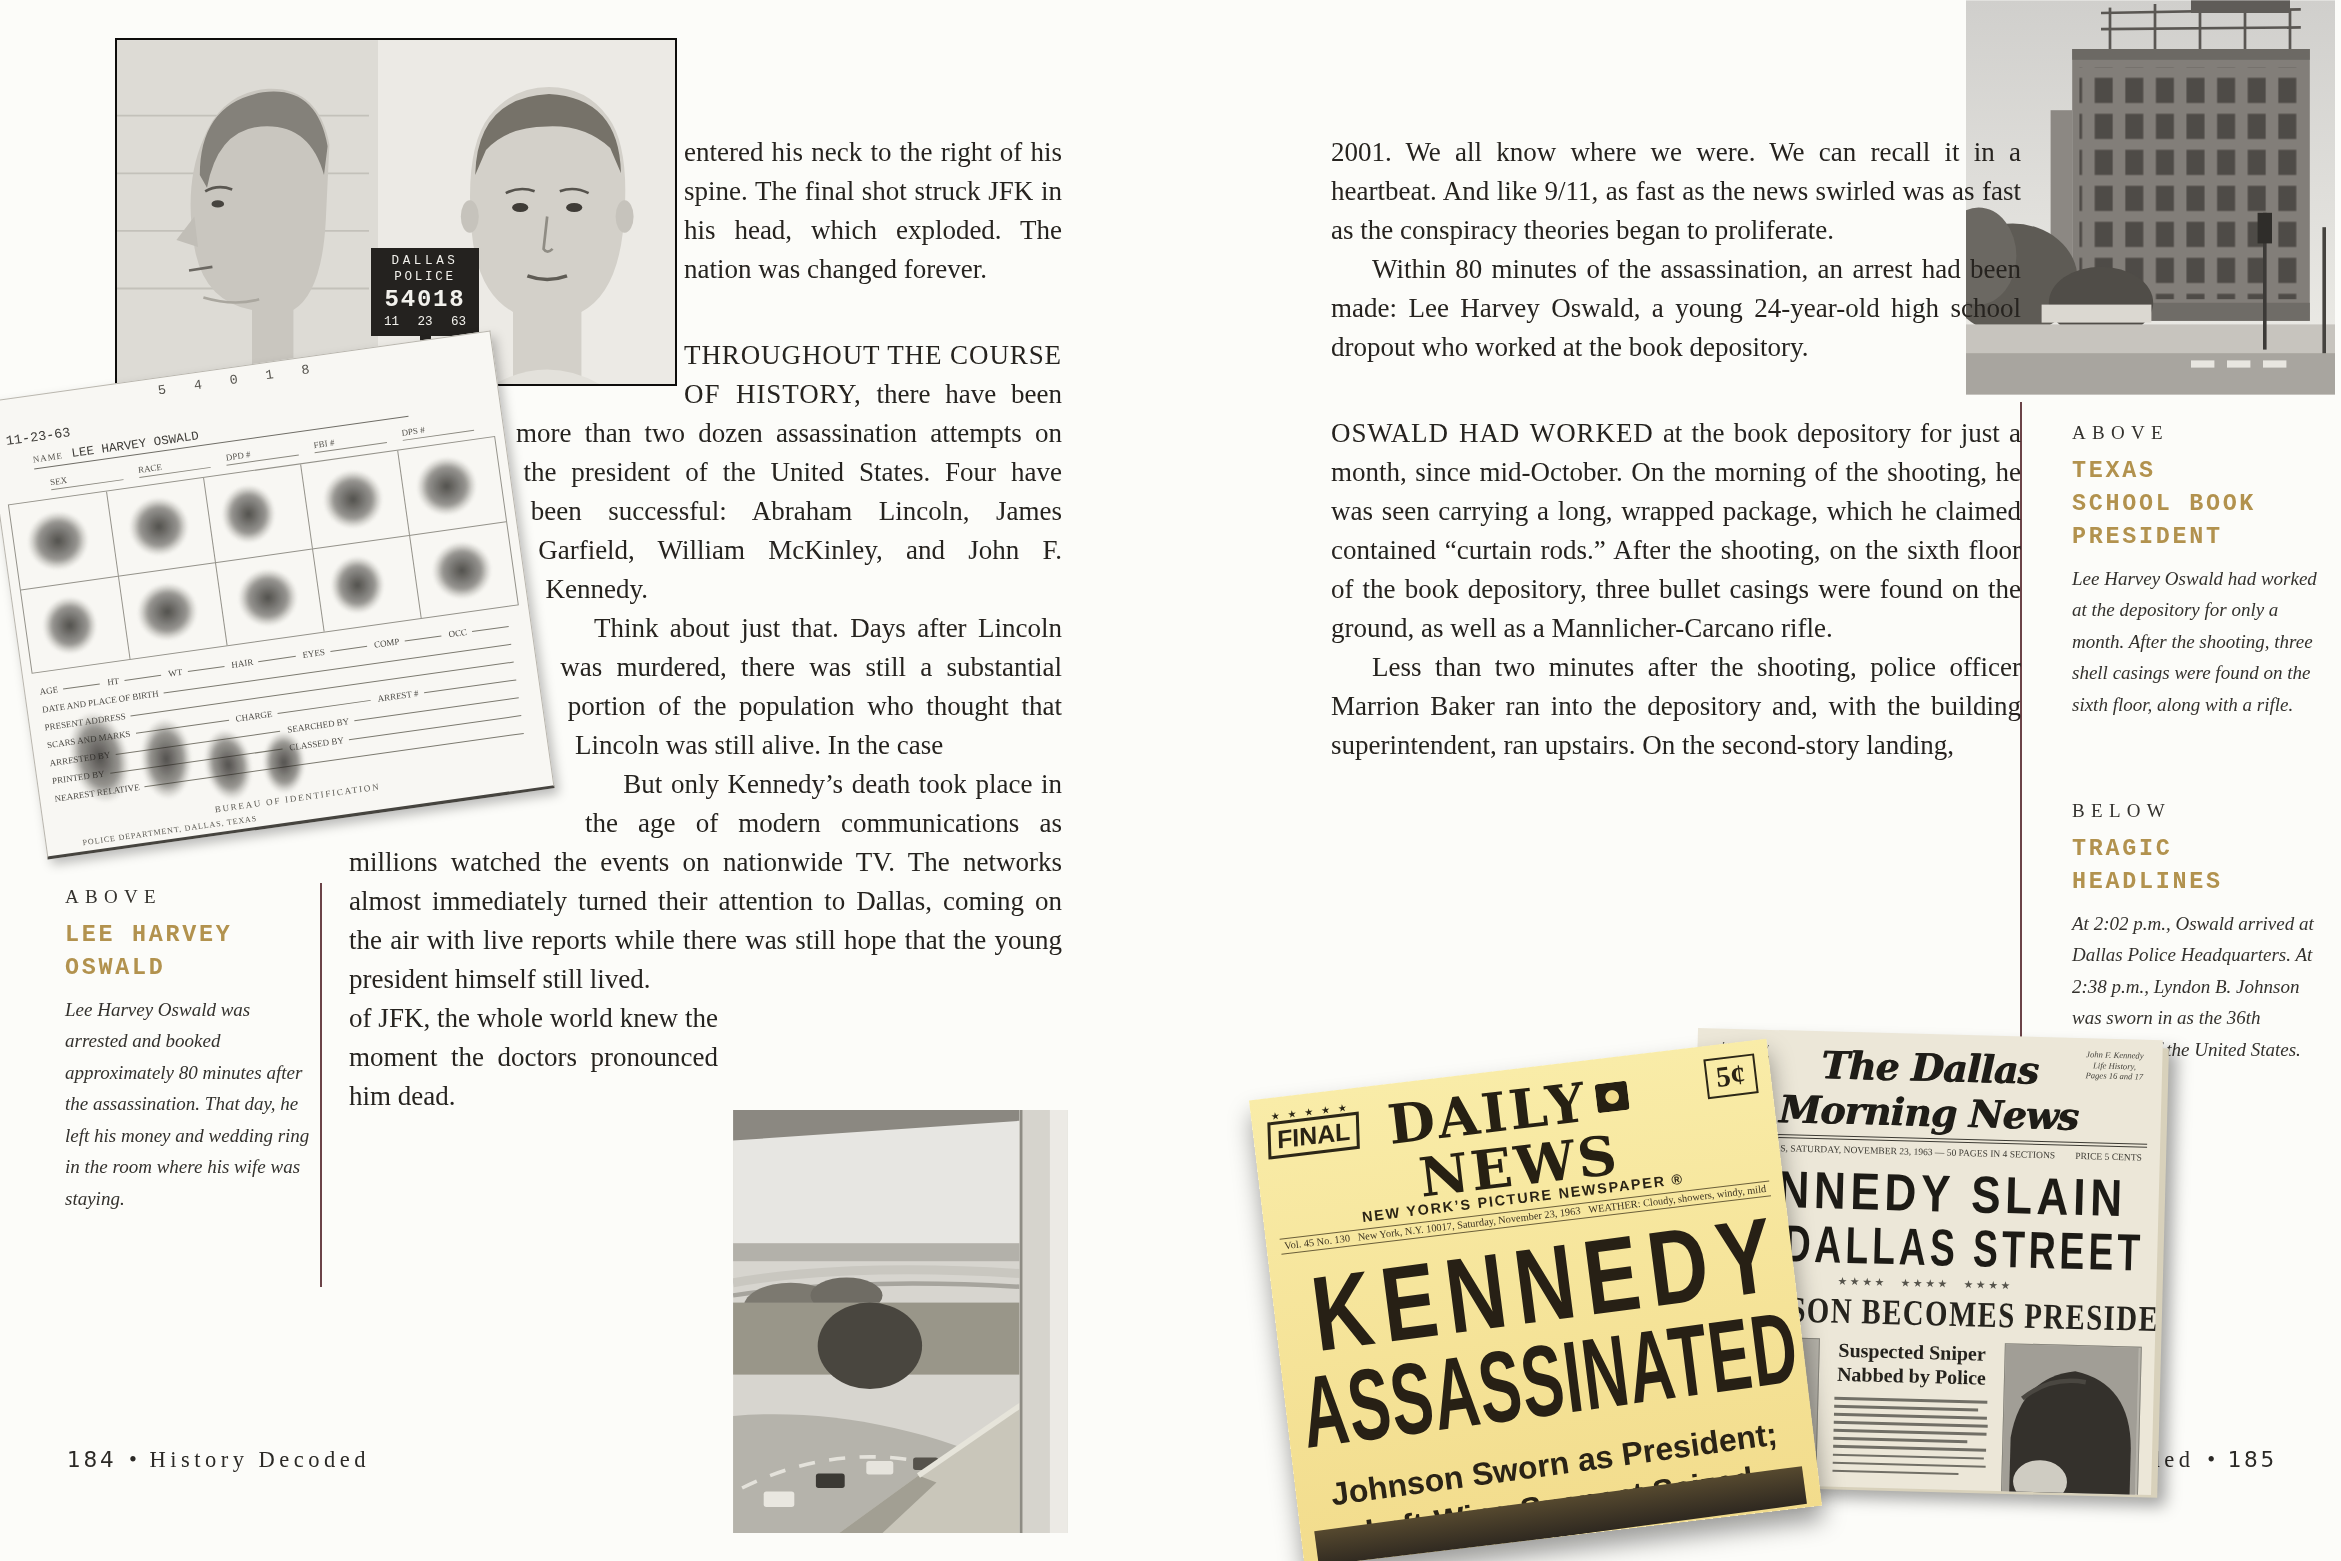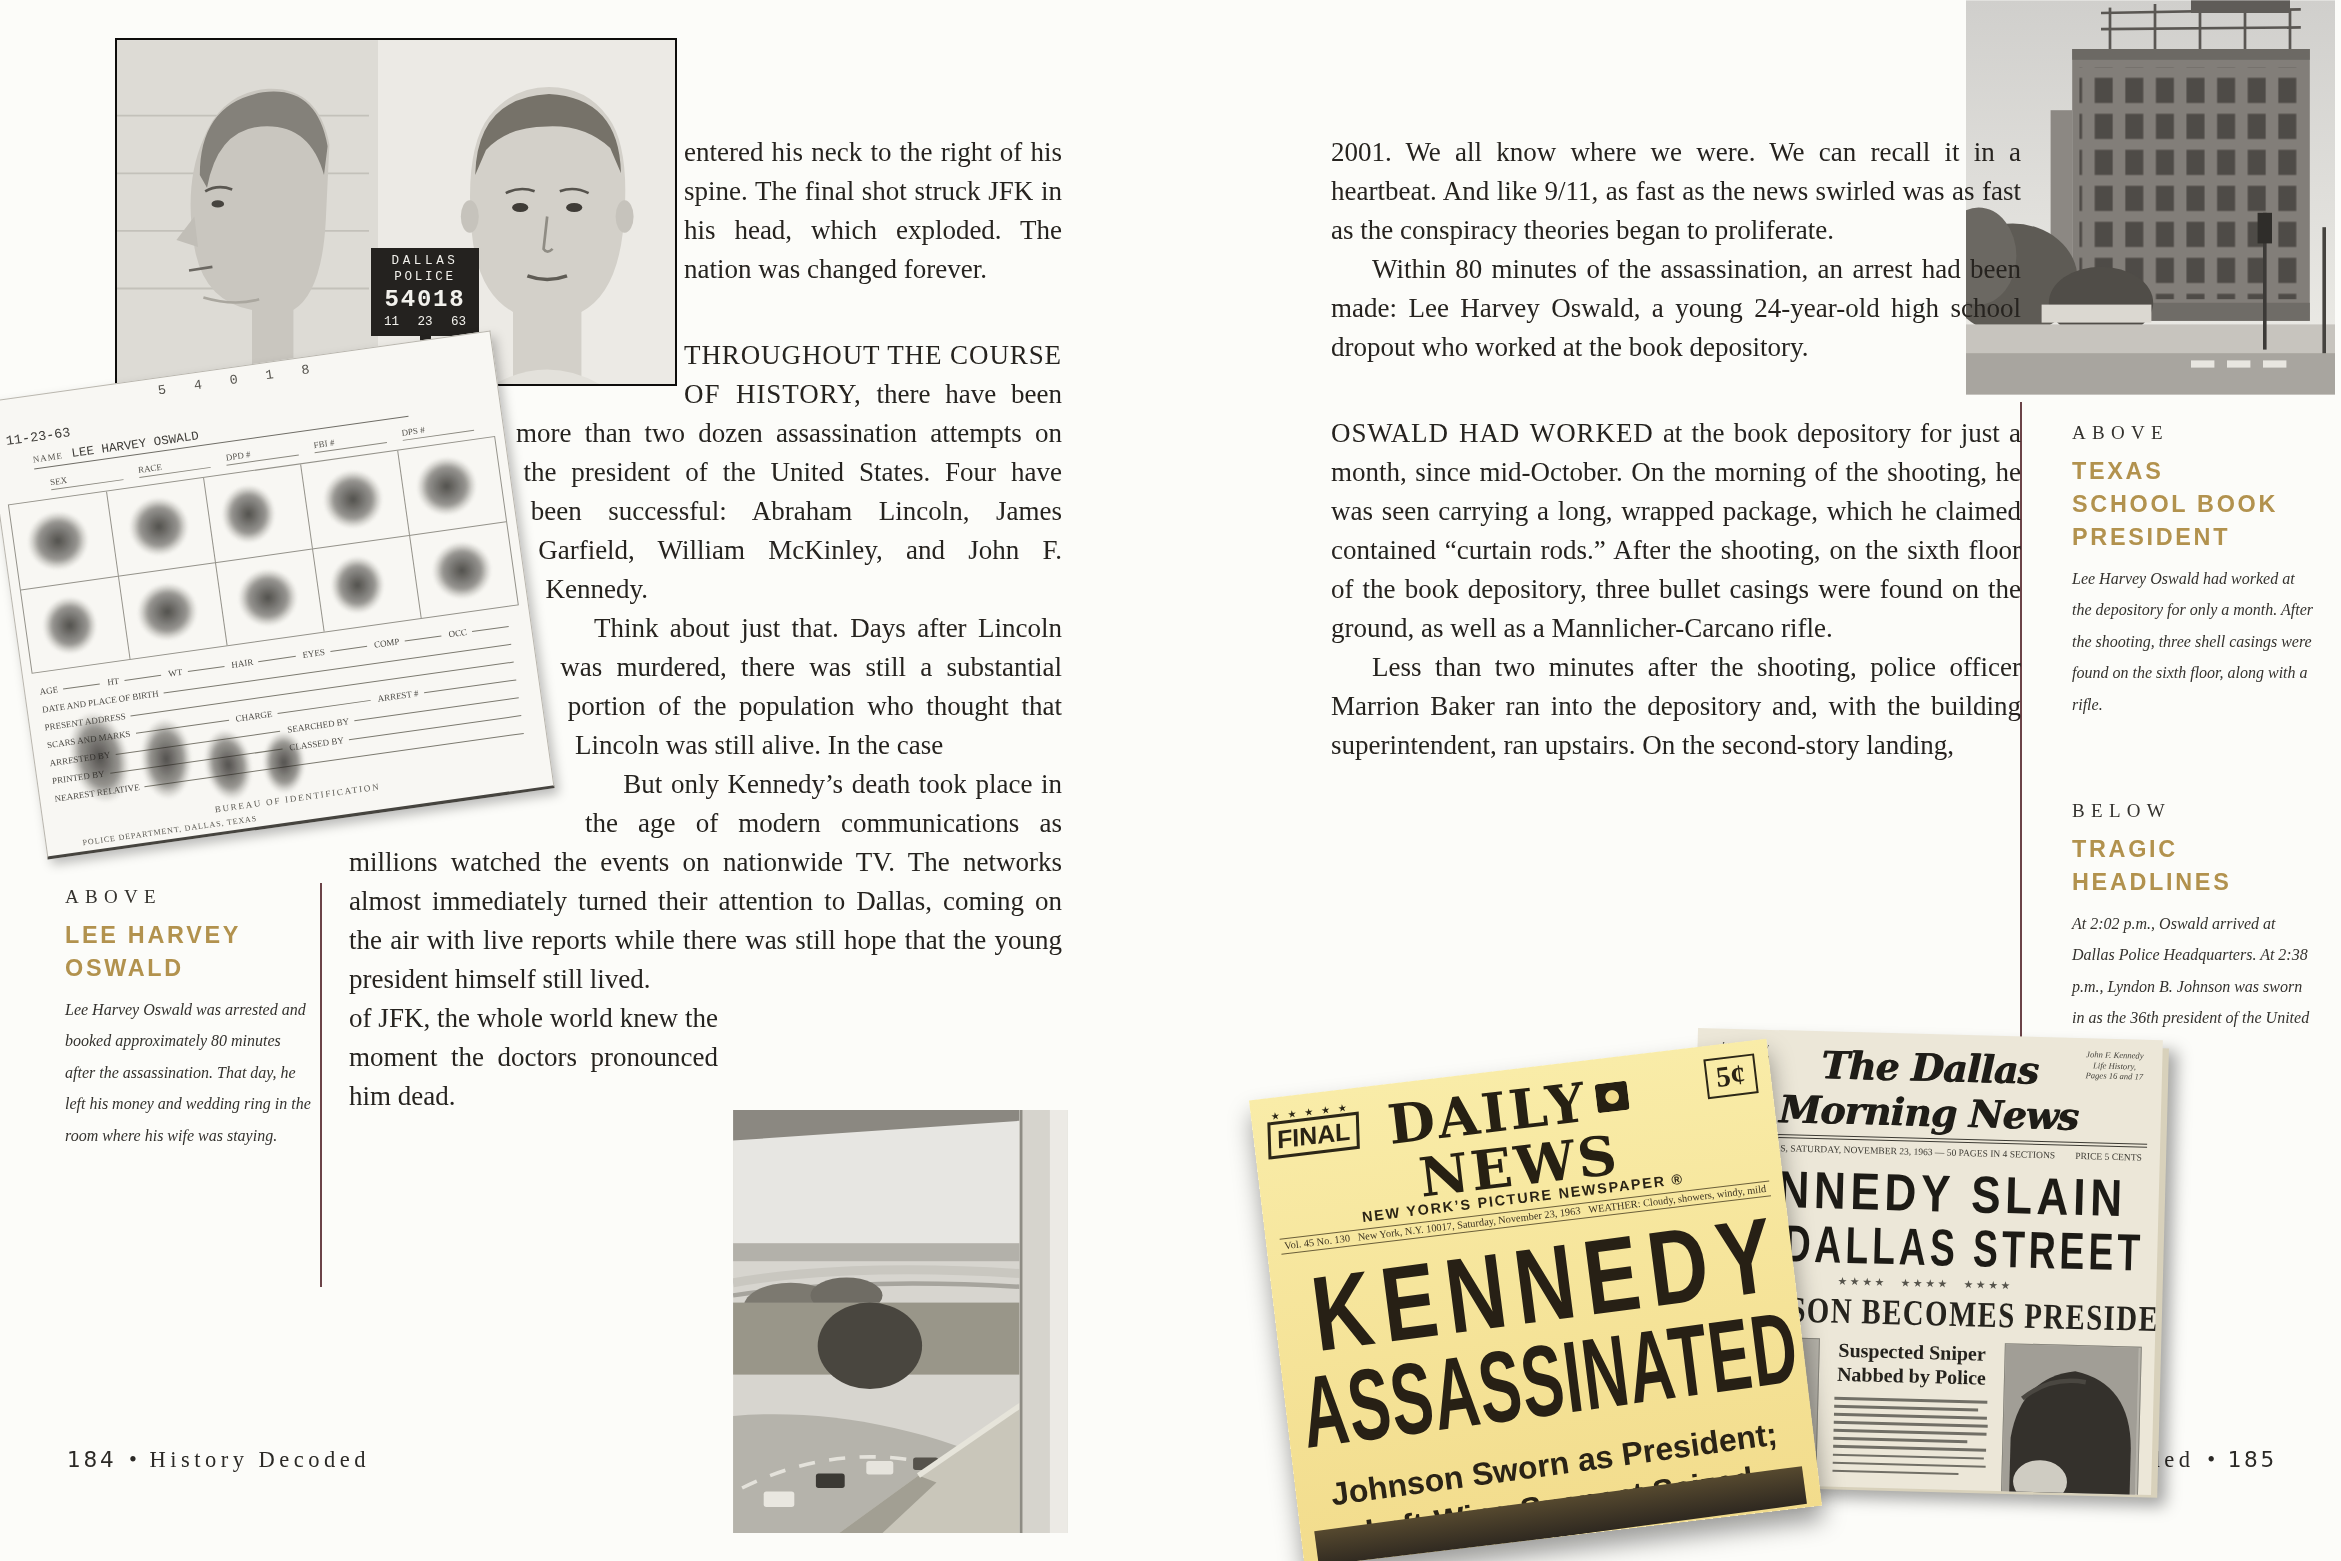--- a/index.html
+++ b/index.html
@@ -6,23 +6,23 @@
   #spread{position:relative;width:2342px;height:1561px;background:#fcfcf9;overflow:hidden;
           font-family:"Liberation Serif",serif;color:#211f1c;}
   
   .body-col{position:absolute;font-size:27px;line-height:39px;text-align:justify;color:#26231f;z-index:2;}
   .body-col p{margin:0;}
   p.sect{margin-top:47px;}
   p.ind{text-indent:41px;}
   p.narrow{width:369px;}
   .lead{letter-spacing:0.9px;}
   .kicker{font-size:19px;letter-spacing:6.3px;color:#34322e;margin-bottom:10.8px;}
-  .gold-title{font-family:Liberation Sans, sans-serif;font-weight:bold;font-size:23.4px;line-height:33px;
+  .gold-title{font-family:Liberation Mono, monospace;font-weight:bold;font-size:23.4px;line-height:33px;
               letter-spacing:2.7px;color:#b2924e;}
-  .cap-body{font-style:italic;font-size:16px;line-height:31.5px;color:#33312d;margin:9px 0 0 0;}
+  .cap-body{font-style:italic;font-size:19px;line-height:31.5px;color:#33312d;margin:9px 0 0 0;}
   .vrule{position:absolute;width:1.8px;background:#6b4348;z-index:1;}
   .pagefoot{position:absolute;top:1447px;font-size:22.5px;color:#2b2926;z-index:2;}
   .fnum{font-family:"DejaVu Sans",sans-serif;font-size:21.6px;letter-spacing:2.7px;}
   .fsep{margin:0 12.6px;}
   .ftitle{letter-spacing:4.5px;}
   
   #mugshot{position:absolute;left:115px;top:38px;width:558px;height:344px;background:#0e0d0c;
            padding:2px;z-index:2;box-sizing:content-box;}
   .mug-inner{position:relative;width:558px;height:344px;background:#e6e4df;overflow:hidden;}
   .placard{position:absolute;left:254px;top:208px;width:108px;height:88px;background:#24221f;

